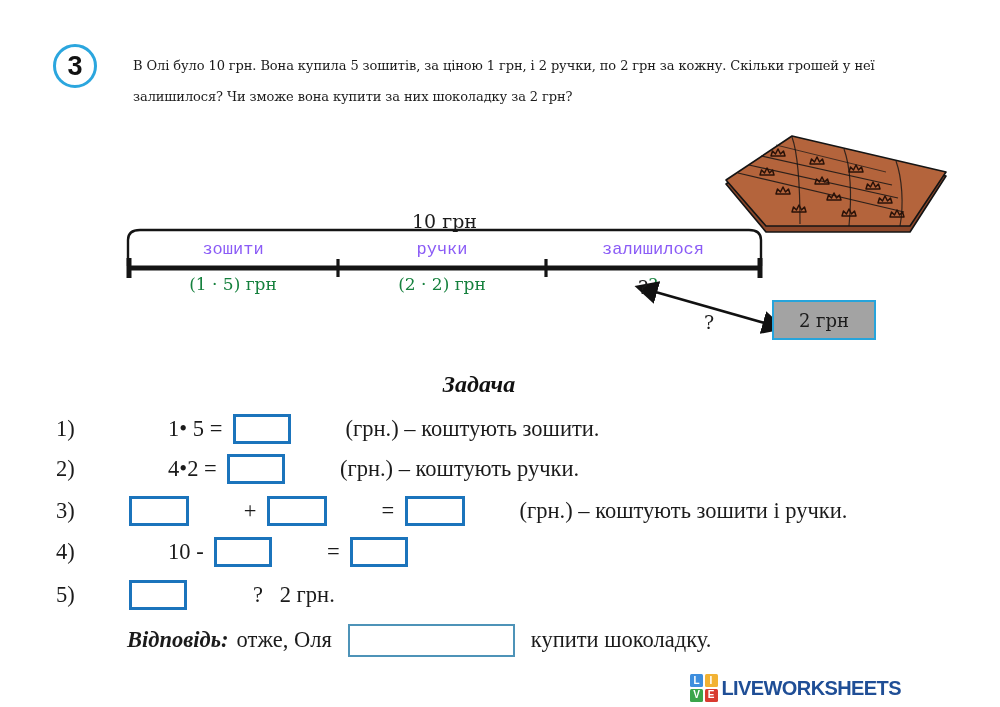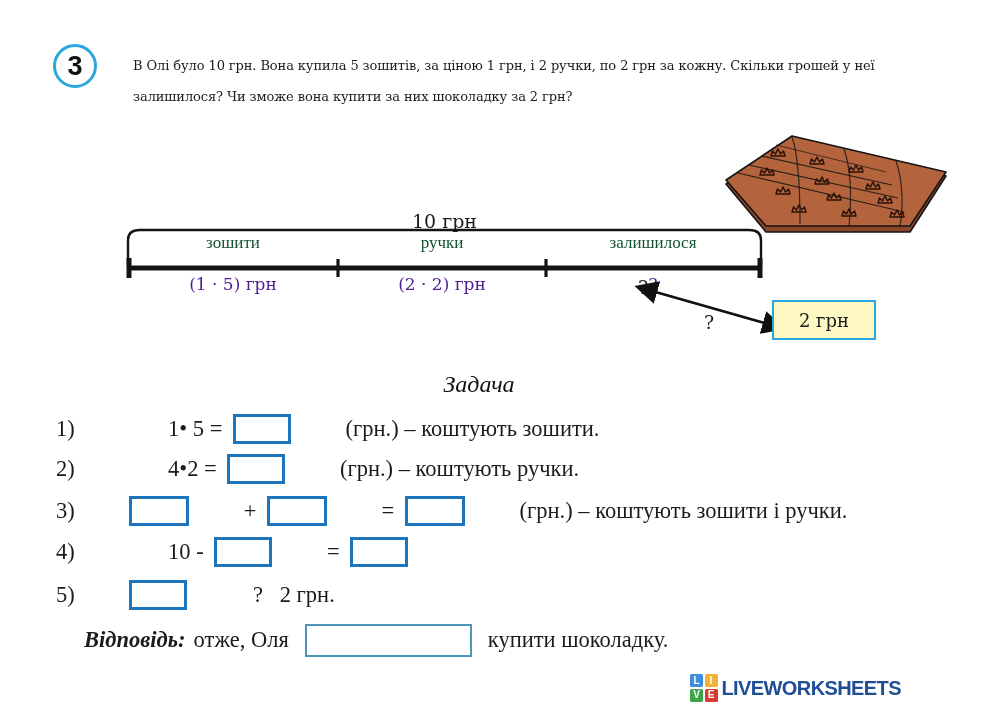--- a/index.html
+++ b/index.html
@@ -75,45 +75,45 @@
     top: 0;
     width: 645px;
     text-align: center;
     font-family: "DejaVu Serif", serif;
     font-size: 19px;
     color: #1b1b1b;
     margin-top: 12px;
   }
   .bar-seg-top {
     position: absolute;
-    top: 35px;
-    font-family: Liberation Serif, serif;
+    top: 42px;
+    font-family: Liberation Mono, monospace;
     font-size: 17px;
     text-align: center;
-    color: #14532d;
+    color: #8b5cf6;
   }
   .bar-seg-bot {
     position: absolute;
     top: 76px;
     font-family: "DejaVu Serif", serif;
     font-size: 17px;
     text-align: center;
-    color: #4c1d95;
+    color: #15803d;
   }
 
   
   #price-box {
     position: absolute;
     left: 772px;
     top: 300px;
     width: 104px;
     height: 40px;
     border: 2.5px solid #27A4DB;
     box-sizing: border-box;
-    background: #fef9c3;
+    background: #a3a3a3;
     display: flex;
     align-items: center;
     justify-content: center;
     font-family: "DejaVu Serif", serif;
     font-size: 18px;
     color: #1b1b1b;
   }
   #arrow-svg {
     position: absolute;
     left: 630px;
@@ -141,21 +141,21 @@
   
   #solution-heading {
     position: absolute;
     left: 0;
     top: 371px;
     width: 1000px;
     text-align: center;
     padding-right: 42px;
     box-sizing: border-box;
     font-family: "Liberation Serif", serif;
-    font-weight: normal;
+    font-weight: bold;
     font-style: italic;
     font-size: 24px;
     color: #111111;
   }
 
   
   .step-row {
     position: absolute;
     left: 56px;
     width: 900px;
@@ -200,20 +200,21 @@
     display: flex;
     align-items: center;
     font-family: "Liberation Serif", serif;
     font-size: 22.5px;
     color: #1b1b1b;
   }
   #answer-label {
     font-weight: bold;
     font-style: italic;
     margin-right: 8px;
+    margin-left: 43px;
   }
   #answer-blank {
     display: inline-block;
     width: 167px;
     height: 33px;
     border: 2px solid #4E93B8;
     background: #ffffff;
     box-sizing: border-box;
     margin: 0 16px;
   }

